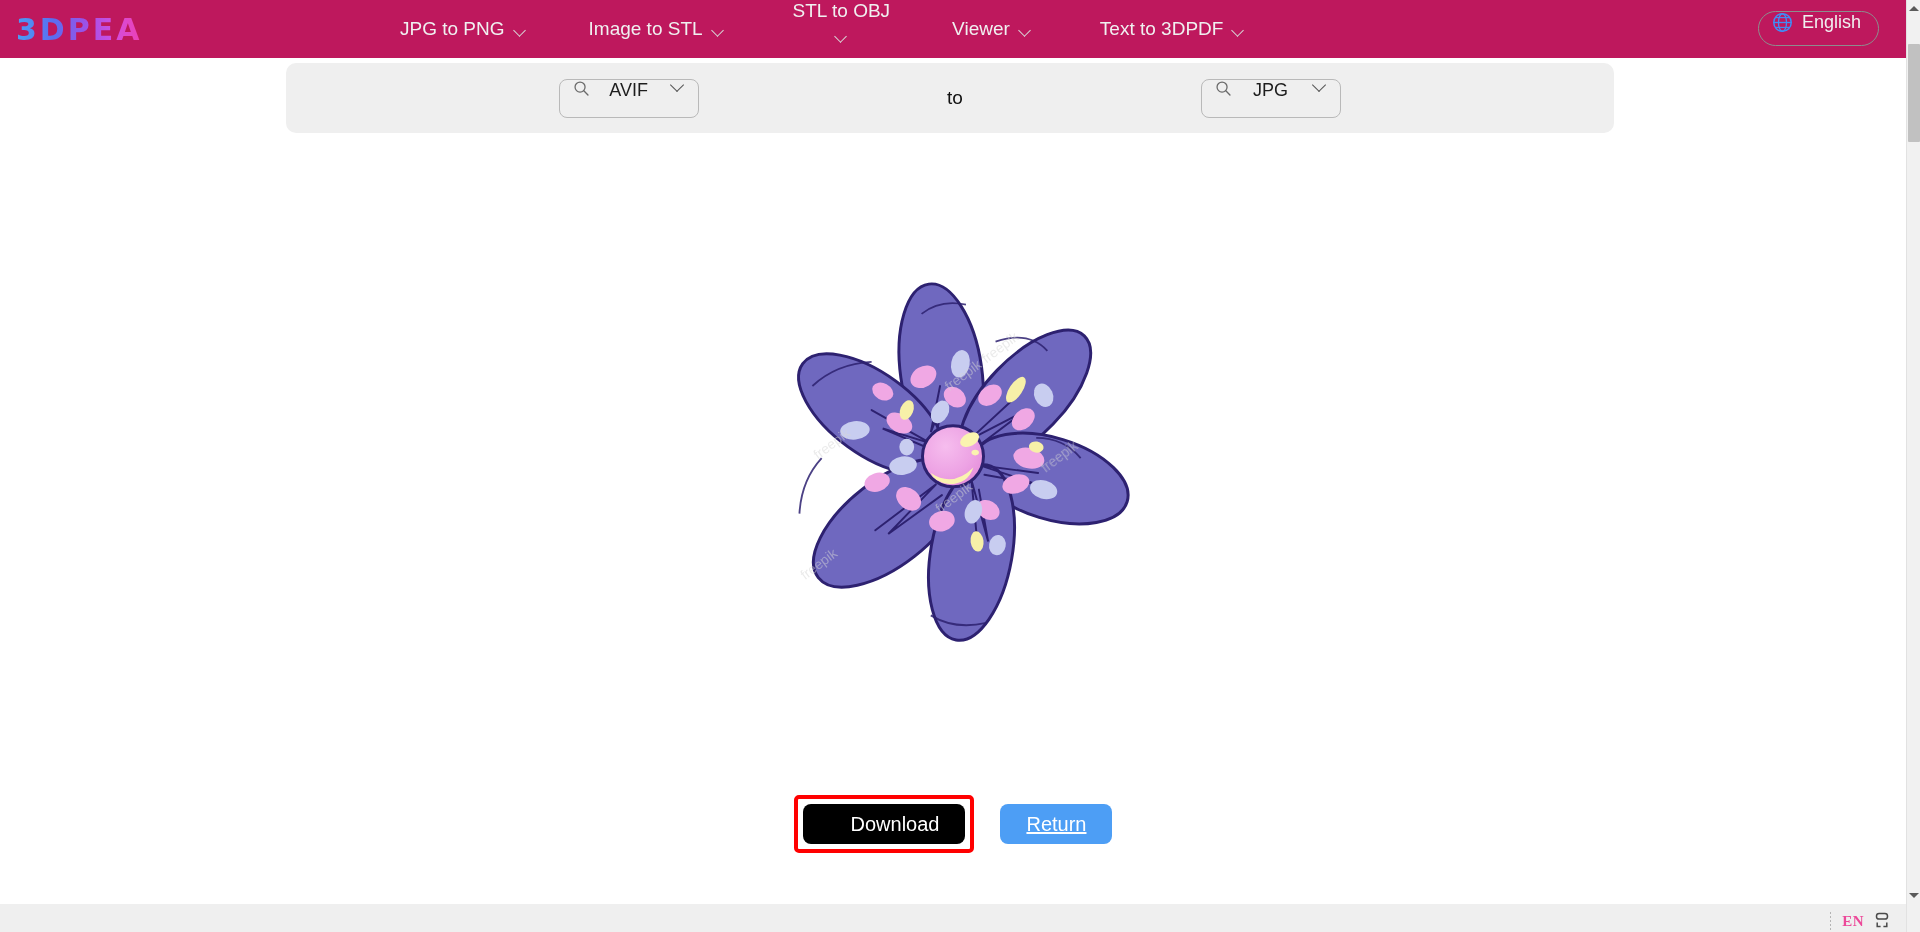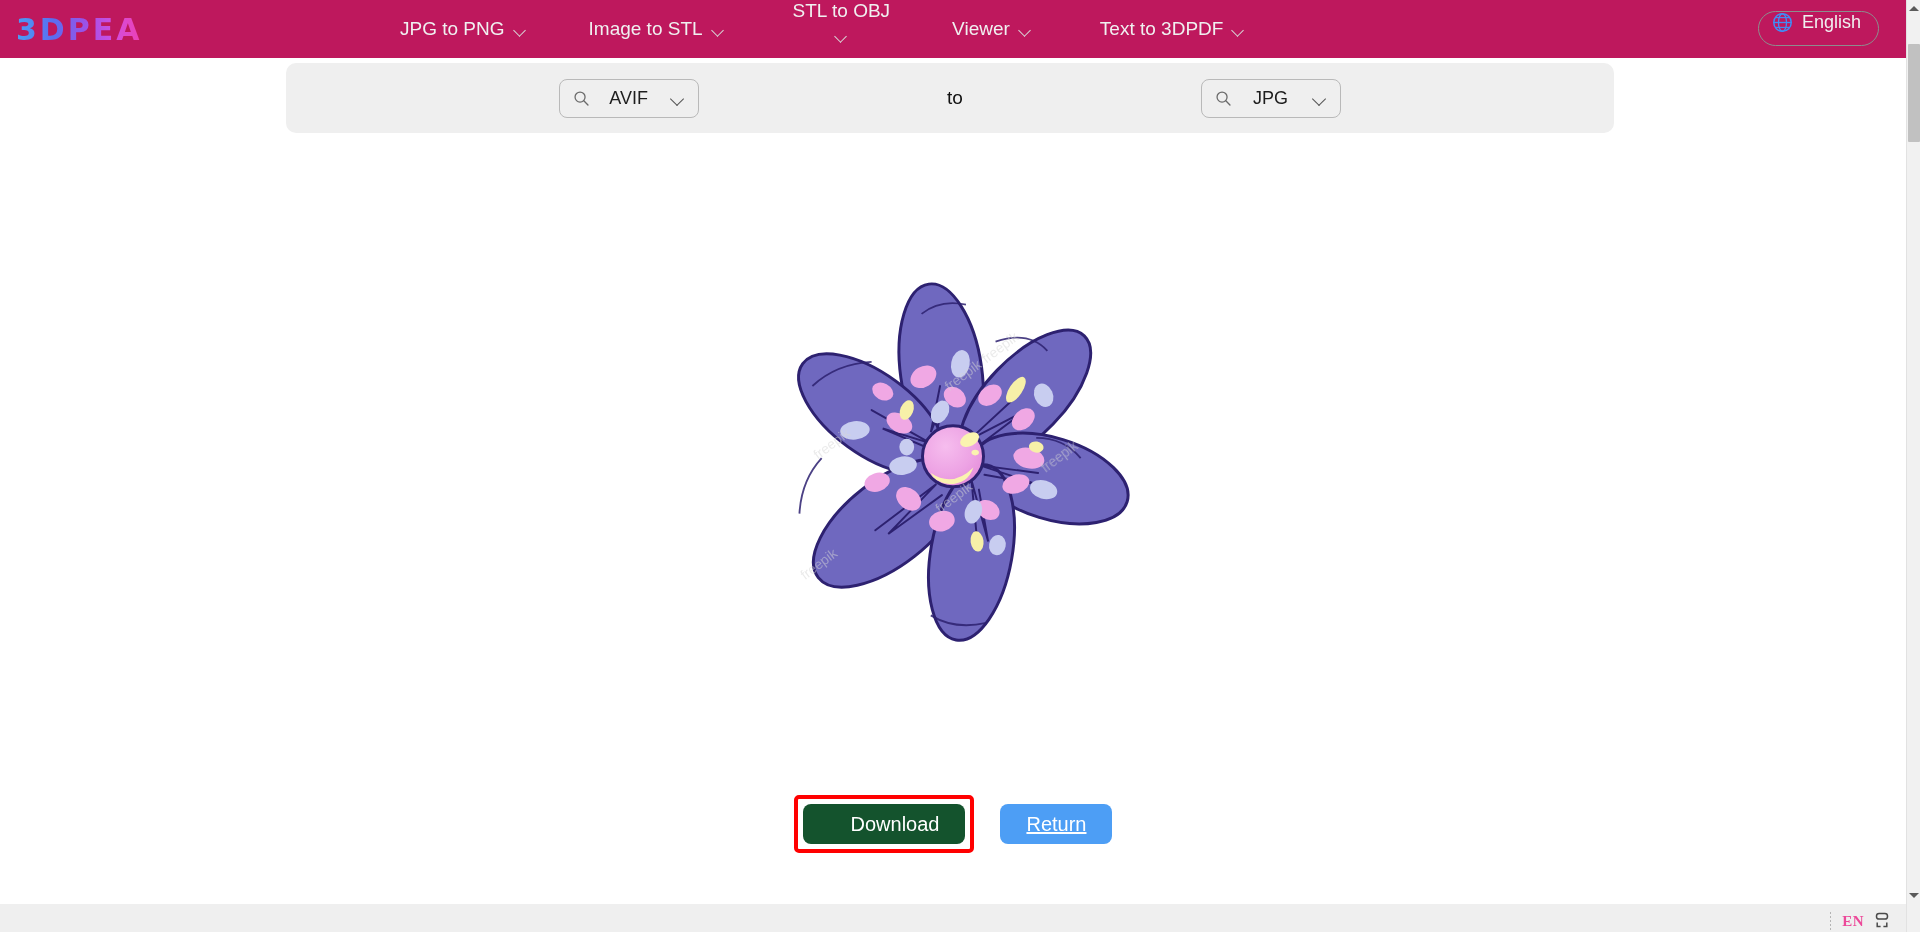--- a/index.html
+++ b/index.html
@@ -88,21 +88,21 @@
     background: #efefef;
     border-radius: 10px;
     display: flex; align-items: center; justify-content: center;
     gap: 0;
   }
   .select-box {
     width: 140px; height: 39px;
     background: #efefef;
     border: 1px solid #b9b9b9;
     border-radius: 8px;
-    display: flex; align-items: center;
+    display: flex; 
     gap: 0;
     cursor: pointer;
     position: relative;
   }
   .select-box .mag { margin-left: 13px; width: 17px; height: 17px; flex: none; }
   .select-box .sel-val {
     flex: 1;
     text-align: center;
     font-size: 18px;
     color: #1d1d1d;
@@ -153,21 +153,21 @@
     border-radius: 8px;
     height: 40px;
     font-size: 20px;
     color: #ffffff;
     cursor: pointer;
     font-family: "Liberation Sans", sans-serif;
     line-height: 40px;
     padding: 0 26px;
     display: inline-block;
   }
-  .btn-download { background: #14532d; padding-left: 48px; }
+  .btn-download { background: #000000; padding-left: 48px; }
   .btn-return { background: #4d9ef5; margin-bottom: 0; }
   .return-shift { position: relative; top: 0px; text-decoration: underline; }
 
   
   .scrollbar {
     position: absolute;
     right: 0; top: 0;
     width: 14px; height: 932px;
     background: #f1f1f1;
     border-left: 1px solid #e2e2e2;

